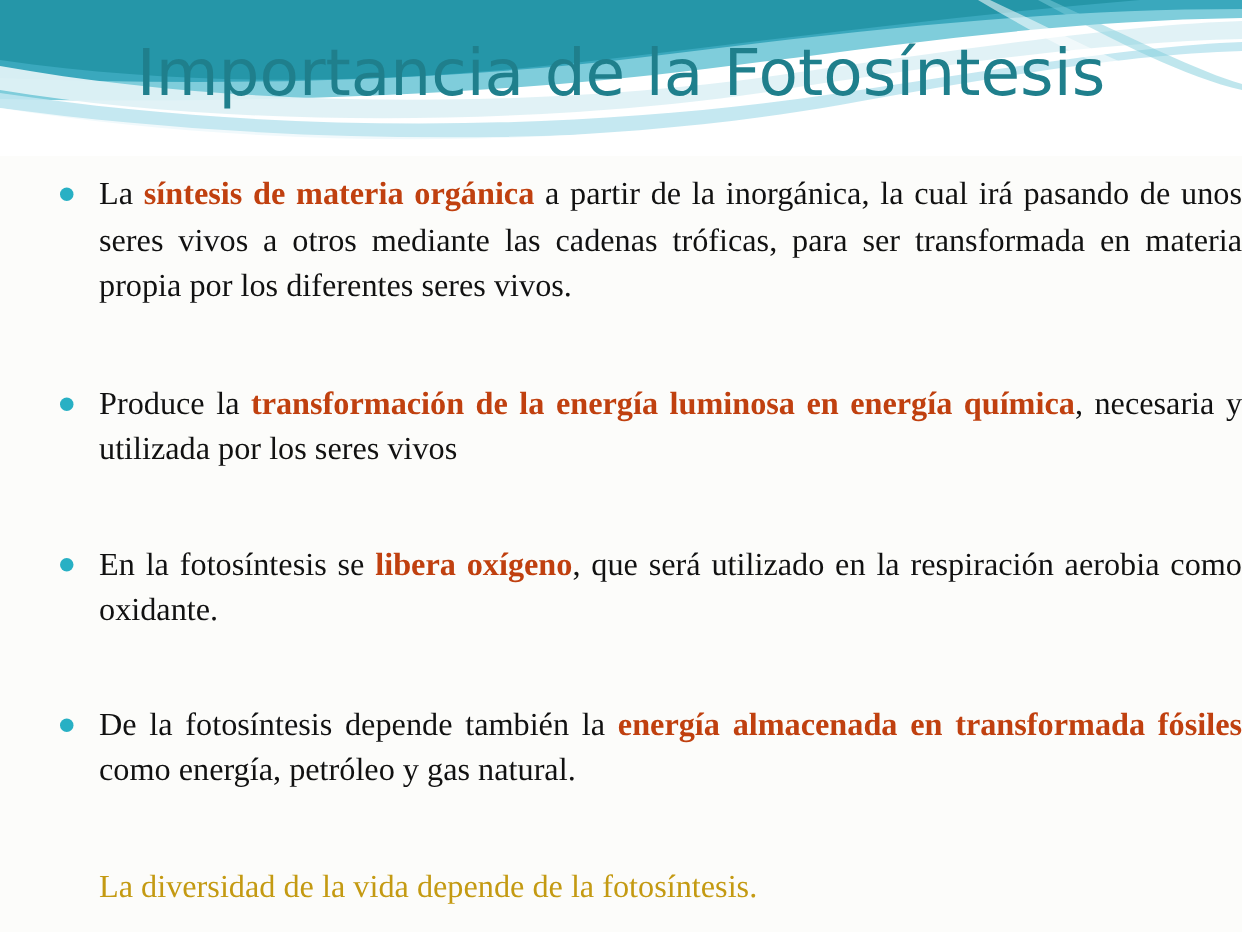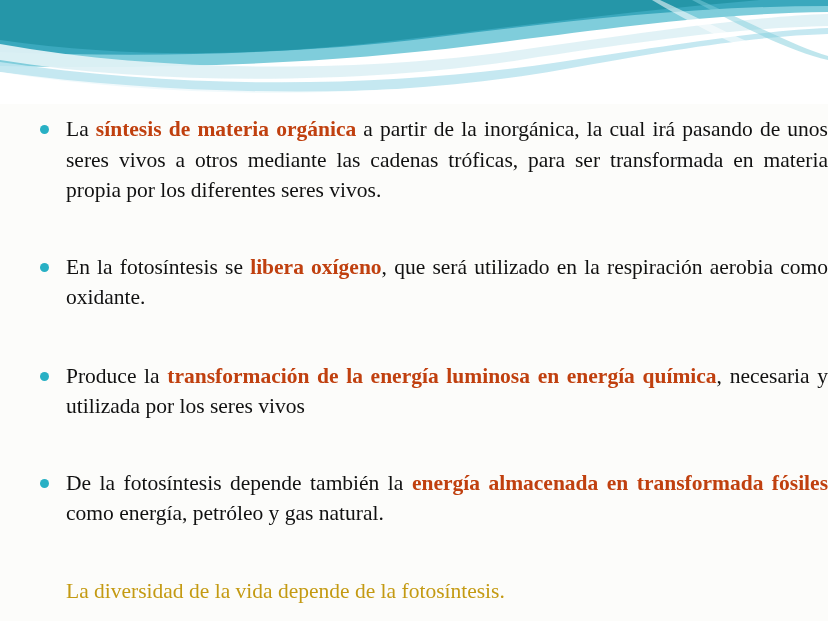--- a/index.html
+++ b/index.html
@@ -102,41 +102,42 @@
       <path d="M0,0 L828,0 L828,6 C690,6 560,22 430,38 C300,54 150,58 0,52 Z" fill="#3aa8bd"></path>
       <path d="M0,0 L760,0 C640,10 520,26 400,40 C270,55 140,60 0,40 Z" fill="#2596a8"></path>
       <path d="M0,44 C180,76 380,70 520,50 C660,30 760,16 828,14 L828,26 C740,28 650,40 520,60 C380,82 170,88 0,60 Z" fill="#dff1f6" opacity="0.95"></path>
       <path d="M0,62 C200,92 400,86 560,62 C690,42 770,30 828,28 L828,34 C760,36 680,48 560,70 C400,98 190,102 0,72 Z" fill="#bfe6ef" opacity="0.9"></path>
       <path d="M0,72 C210,100 420,96 580,72 C700,54 780,44 828,42 L828,46 C770,48 700,58 580,80 C420,104 200,108 0,80 Z" fill="#ffffff" opacity="0.75"></path>
       <path d="M660,0 C720,28 770,56 828,70 L828,74 C760,60 706,32 652,0 Z" fill="#ffffff" opacity="0.55"></path>
       <path d="M700,0 C756,26 800,48 828,56 L828,60 C792,52 744,28 692,0 Z" fill="#7fcddb" opacity="0.5"></path>
     </svg>
   </div>
 
+  <div id="title">Importancia de la Fotosíntesis</div>
 
   <div id="content">
 
     <div class="bullet-row" id="b1">
       <span class="dot"></span>
       <div class="ptext">
         <span>La </span><span class="hl">síntesis de materia orgánica</span><span> a partir de la inorgánica, la cual irá pasando de unos seres vivos a otros mediante las cadenas tróficas, para ser transformada en materia propia por los diferentes seres vivos.</span>
       </div>
     </div>
 
+    <div class="bullet-row" id="b2">
+      <span class="dot"></span>
+      <div class="ptext">
+        <span>Produce la </span><span class="hl">transformación de la energía luminosa en energía química</span><span>, necesaria y utilizada por los seres vivos</span>
+      </div>
+    </div>
+
     <div class="bullet-row" id="b3">
       <span class="dot"></span>
       <div class="ptext">
         <span>En la fotosíntesis se </span><span class="hl">libera oxígeno</span><span>, que será utilizado en la respiración aerobia como oxidante.</span>
-      </div>
-    </div>
-
-    <div class="bullet-row" id="b2">
-      <span class="dot"></span>
-      <div class="ptext">
-        <span>Produce la </span><span class="hl">transformación de la energía luminosa en energía química</span><span>, necesaria y utilizada por los seres vivos</span>
       </div>
     </div>
 
     <div class="bullet-row" id="b4">
       <span class="dot"></span>
       <div class="ptext">
         <span>De la fotosíntesis depende también la </span><span class="hl">energía almacenada en transformada fósiles</span><span> como energía, petróleo y gas natural.</span>
       </div>
     </div>
 

